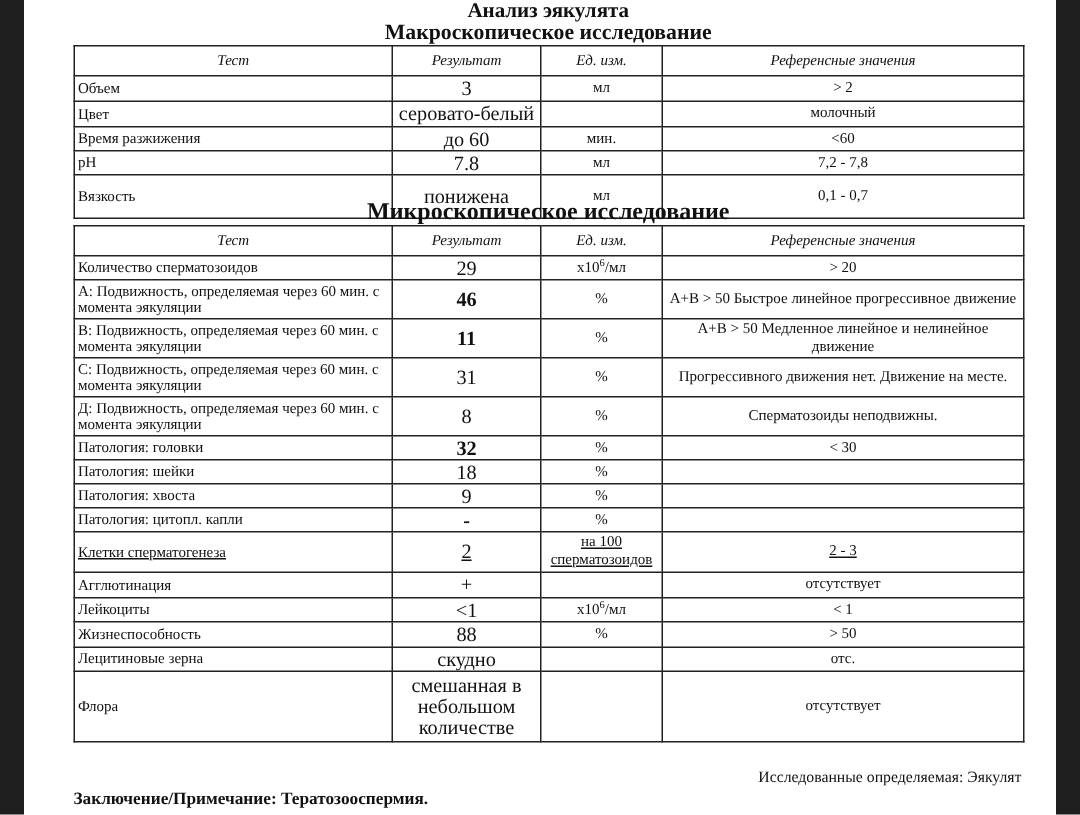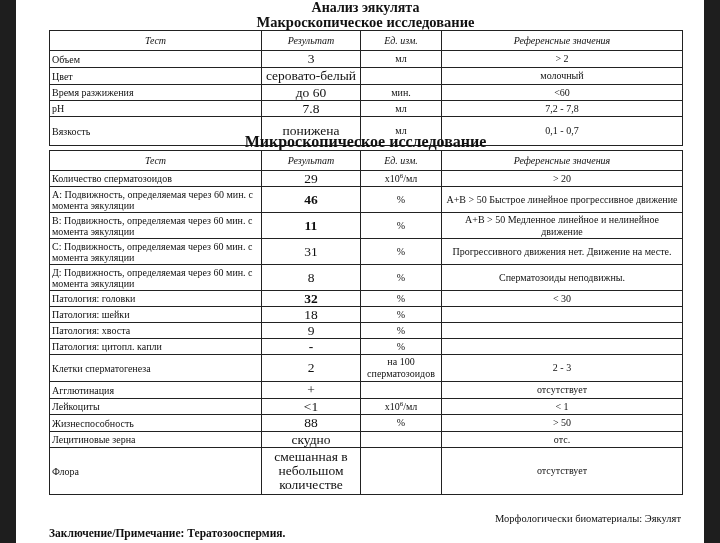--- a/index.html
+++ b/index.html
@@ -173,21 +173,21 @@
         <td class="res">9</td>
         <td class="unit">%</td>
         <td class="ref"></td>
       </tr>
       <tr style="height: 16px;">
         <td class="test">Патология: цитопл. капли</td>
         <td class="res bold">-</td>
         <td class="unit">%</td>
         <td class="ref"></td>
       </tr>
-      <tr style="height: 27px;">
+      <tr style="height: 27px; text-decoration: underline;">
         <td class="test">Клетки сперматогенеза</td>
         <td class="res">2</td>
         <td class="unit">на 100 сперматозоидов</td>
         <td class="ref">2 - 3</td>
       </tr>
       <tr style="height: 17px;">
         <td class="test">Агглютинация</td>
         <td class="res">+</td>
         <td class="unit"></td>
         <td class="ref">отсутствует</td>
@@ -212,14 +212,14 @@
       </tr>
       <tr style="height: 47px;">
         <td class="test">Флора</td>
         <td class="res">смешанная в небольшом количестве</td>
         <td class="unit"></td>
         <td class="ref">отсутствует</td>
       </tr>
     </tbody>
 </table>
 
-<div class="footer-bio">Морфологически биоматериалы: Эякулят</div>
+<div class="footer-bio">Исследованные определяемая: Эякулят</div>
 <div class="conclusion">Заключение/Примечание: Тератозооспермия.</div>
 
 </body></html>

